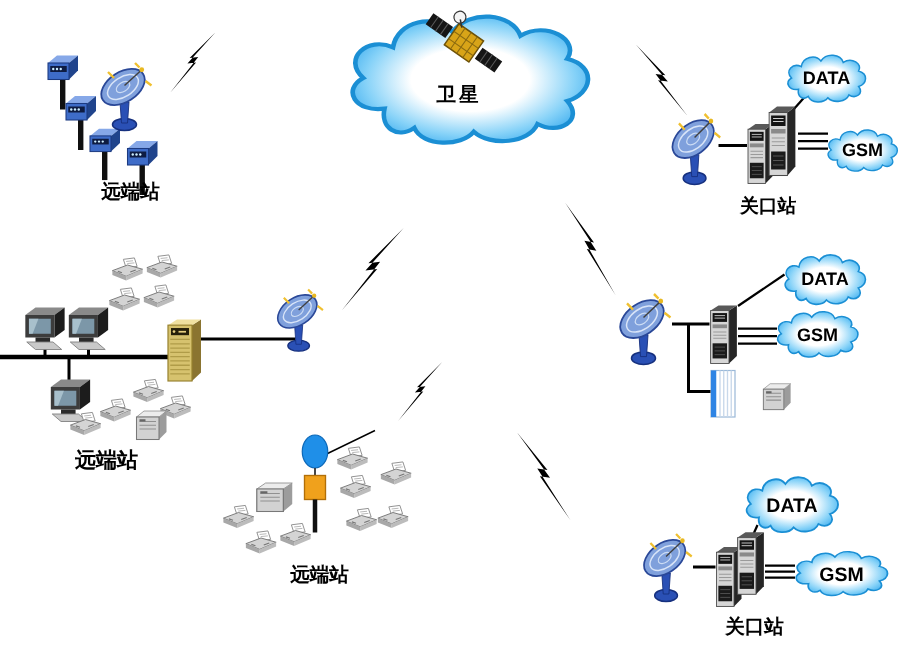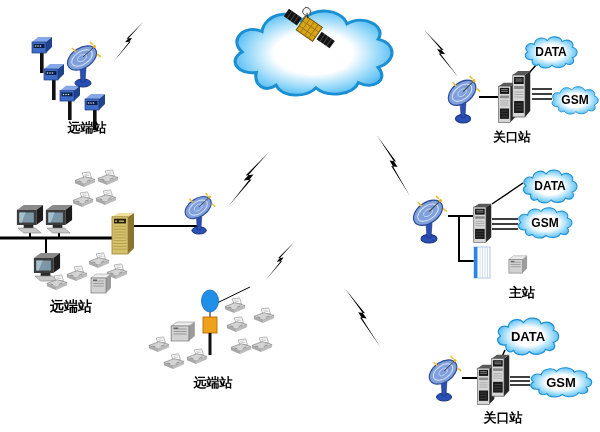--- a/index.html
+++ b/index.html
@@ -158,20 +158,21 @@
     <use href="#sym-bolt" xlink:href="#sym-bolt" transform="translate(460,28) scale(-0.82,0.85)"></use>
     <use href="#sym-bolt" xlink:href="#sym-bolt" transform="translate(412,133) scale(-0.80,1.10)"></use>
     <use href="#sym-bolt" xlink:href="#sym-bolt" transform="translate(382,286) scale(-0.85,1.05)"></use>
     <use href="#sym-bolt" xlink:href="#sym-bolt" transform="translate(264,240) scale(0.70)"></use>
   </svg>
 
   <div class="cloud" style="left:228px;top:6px;width:170px;height:92px;">
     <svg viewBox="0 0 120 72" preserveAspectRatio="none">
         <use href="#sym-cloud" xlink:href="#sym-cloud"></use>
       </svg>
+    <span class="cloud-label sat-cloud-label">卫星</span>
   </div>
   <svg class="ic node" style="left:280px;top:8px;width:58px;height:42px;" viewBox="0 0 58 42" preserveAspectRatio="none">
       <use href="#sym-satellite" xlink:href="#sym-satellite"></use>
     </svg>
 
   <svg class="ic node" style="left:31px;top:34px;width:22px;height:40px;" viewBox="0 0 22 40" preserveAspectRatio="none">
       <use href="#sym-rtu" xlink:href="#sym-rtu"></use>
     </svg>
   <svg class="ic node" style="left:43px;top:61px;width:22px;height:40px;" viewBox="0 0 22 40" preserveAspectRatio="none">
       <use href="#sym-rtu" xlink:href="#sym-rtu"></use>
@@ -303,21 +304,20 @@
         <use href="#sym-cloud" xlink:href="#sym-cloud"></use>
       </svg>
     <span class="cloud-label" style="font-size:12px;">DATA</span>
   </div>
   <div class="cloud" style="left:516px;top:206px;width:58px;height:33px;">
     <svg viewBox="0 0 120 72" preserveAspectRatio="none">
         <use href="#sym-cloud" xlink:href="#sym-cloud"></use>
       </svg>
     <span class="cloud-label" style="font-size:12px;">GSM</span>
   </div>
-  <span class="lbl" style="left:492px;top:284px;width:60px;font-size:13px;">主站</span>
 
   <svg class="ic node" style="left:426px;top:356px;width:38px;height:46px;" viewBox="0 0 40 46" preserveAspectRatio="none">
       <use href="#sym-dish" xlink:href="#sym-dish"></use>
     </svg>
   <svg class="ic node" style="left:476px;top:363px;width:20px;height:43px;" viewBox="0 0 24 50" preserveAspectRatio="none">
       <use href="#sym-tower" xlink:href="#sym-tower"></use>
     </svg>
   <svg class="ic node" style="left:490px;top:353px;width:21px;height:45px;" viewBox="0 0 24 50" preserveAspectRatio="none">
       <use href="#sym-tower" xlink:href="#sym-tower"></use>
     </svg>

